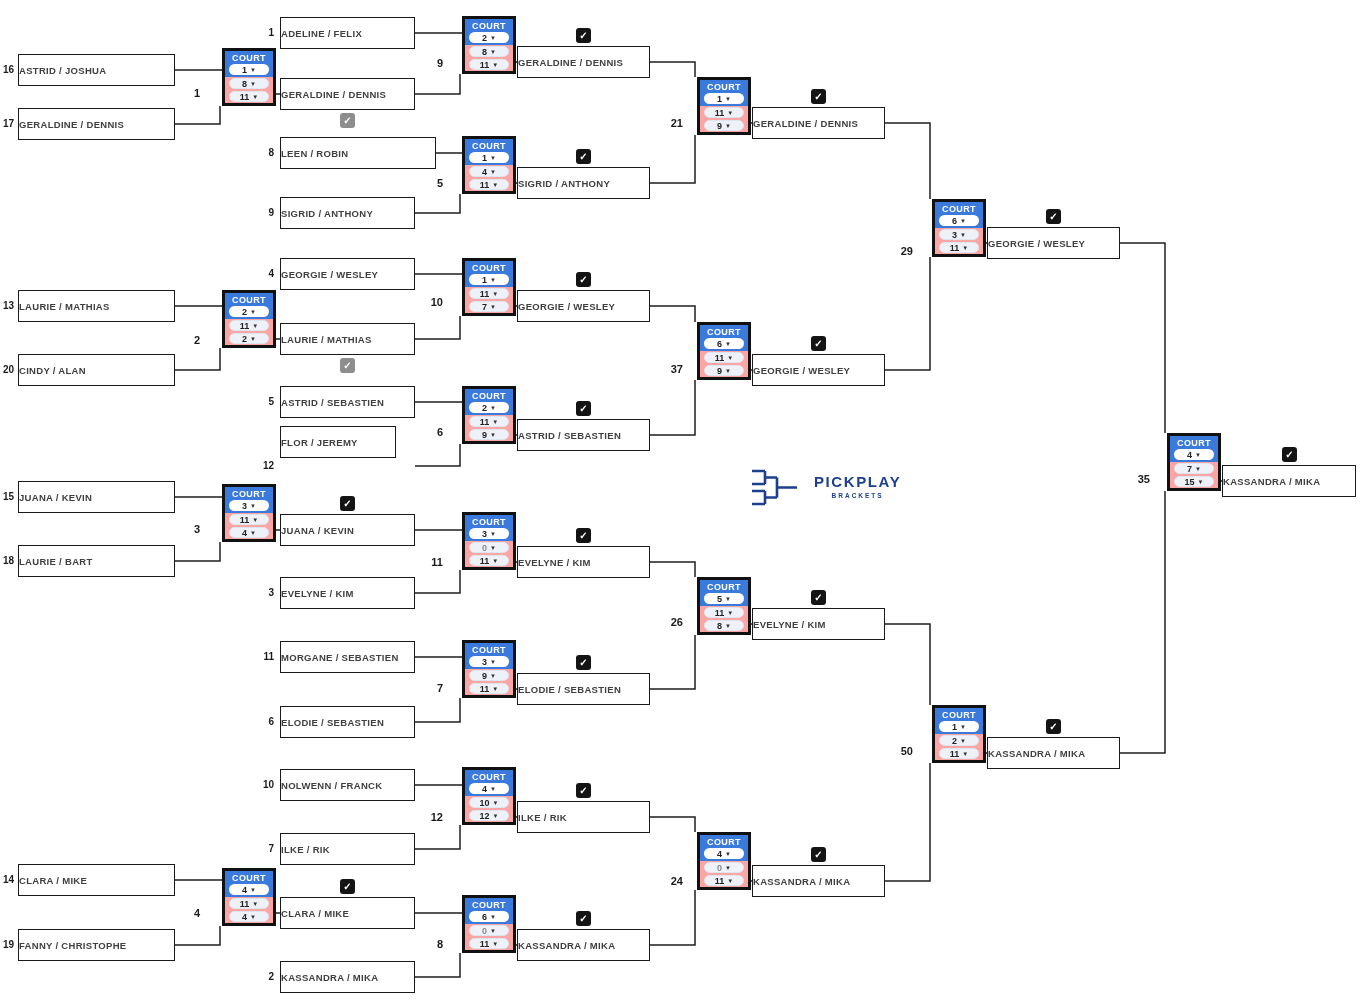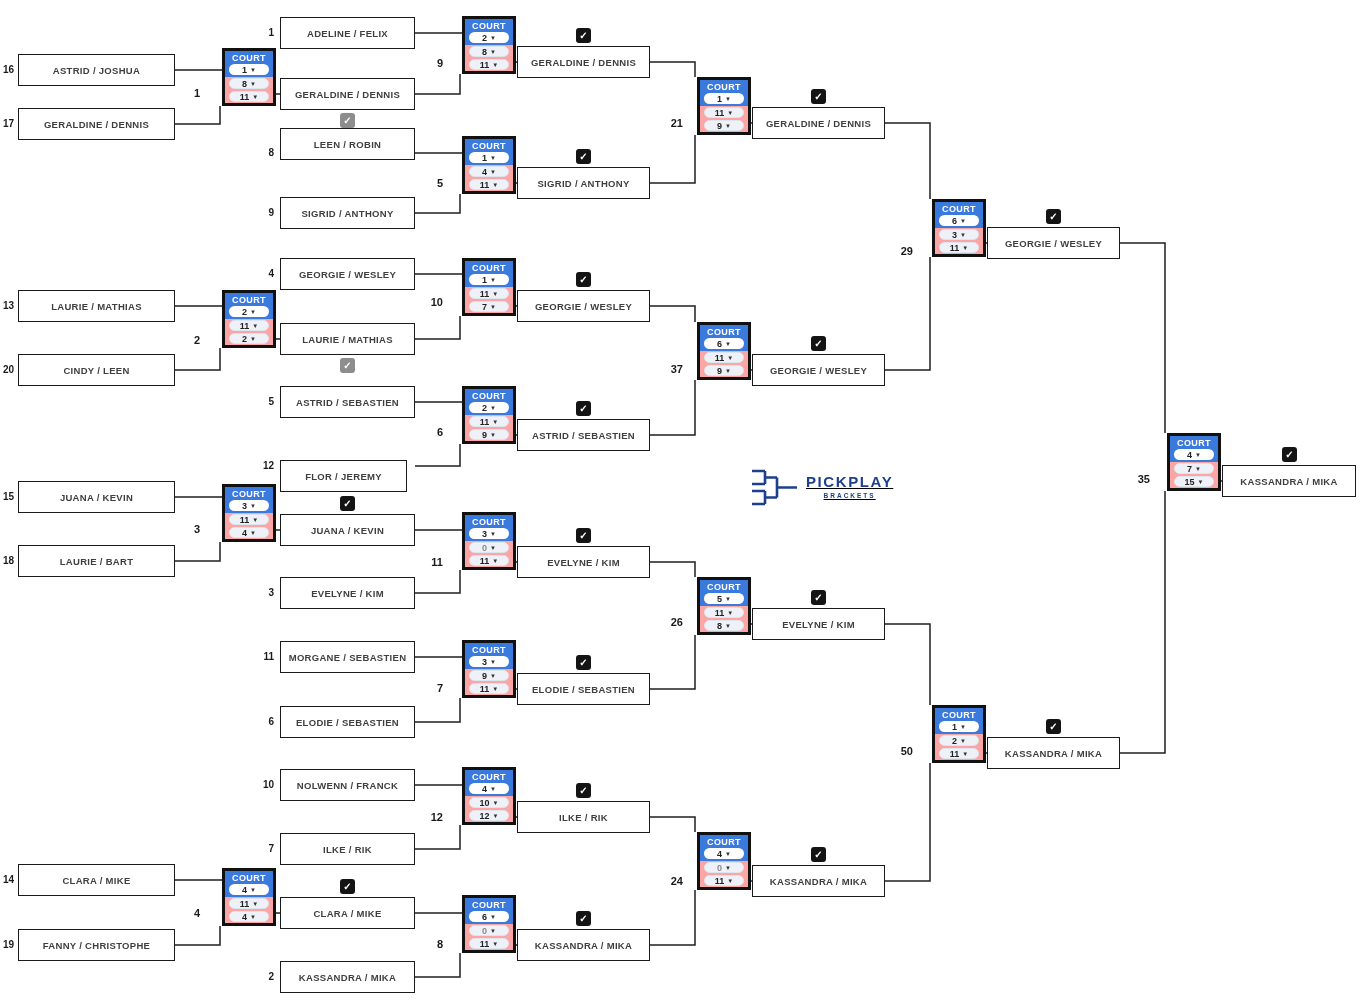--- a/index.html
+++ b/index.html
@@ -1,20 +1,20 @@
 <!DOCTYPE html>
 <html><head>
 <meta charset="utf-8">
 <style>
   html,body{margin:0;padding:0;background:#fff;}
   #stage{position:relative;width:1368px;height:1008px;background:#fff;overflow:hidden;
          font-family:"Liberation Sans",sans-serif;}
   #wires{position:absolute;left:0;top:0;z-index:1;}
   .t{position:absolute;height:32px;background:#fff;border:1.5px solid #1a1a1a;box-sizing:border-box;
-     display:flex;align-items:center;justify-content:center;z-index:2;}
+     display:flex;align-items:center;justify-content:flex-start;z-index:2;}
   .t span{font-size:9.5px;font-weight:700;color:#3f3f3f;letter-spacing:.3px;white-space:nowrap;}
   .s{position:absolute;width:24px;text-align:right;font-size:10px;font-weight:600;color:#1a1a1a;
      line-height:12px;z-index:2;}
   .n{position:absolute;width:30px;text-align:right;font-size:11px;font-weight:600;color:#1a1a1a;
      line-height:14px;z-index:2;}
   .court{position:absolute;width:54px;height:58px;border:3px solid #111;box-sizing:border-box;
          background:#fca5a5;z-index:3;}
   .ch{background:#3b7add;height:26px;display:flex;flex-direction:column;align-items:center;
       padding-top:2px;box-sizing:border-box;}
   .cl{font-size:9px;font-weight:700;color:#fff;letter-spacing:.4px;line-height:10px;}
@@ -23,21 +23,21 @@
   .cp{background:#fff;margin-top:1px;}
   .cb{height:26px;display:flex;flex-direction:column;align-items:center;justify-content:center;gap:2px;}
   .sp{background:#eef2f8;border:1px solid #dfe5ee;}
   .pill span{font-size:9px;font-weight:700;color:#222;line-height:10px;}
   .pill .ar{font-size:6px;color:#333;}
   .zero span{color:#8a8a8a;}
   .chk{position:absolute;width:15px;height:15px;background:#141414;border-radius:3px;z-index:4;
        display:flex;align-items:center;justify-content:center;cursor:pointer;}
   .chk::after{content:"✓";color:#fff;font-size:10px;font-weight:700;line-height:1;}
   .chk.g{background:#8d8d8d;}
-  #logo{position:absolute;left:750px;top:464px;display:flex;align-items:center;gap:8px;z-index:2;text-decoration:underline;}
+  #logo{position:absolute;left:750px;top:464px;display:flex;align-items:center;gap:16px;z-index:2;}
   #logo .txt{display:flex;flex-direction:column;align-items:center;}
   #logo .title{font-size:15px;font-weight:800;color:#1c3f8e;letter-spacing:1.6px;line-height:16px;}
   #logo .sub{font-size:6.5px;font-weight:700;color:#1c3f8e;letter-spacing:2px;line-height:8px;margin-top:2px;}
 </style>
 </head>
 <body>
 
 <div id="stage">
 
 <svg id="wires" width="1368" height="1008">
@@ -70,21 +70,21 @@
 <div class="s" style="left:-10px;top:118px">17</div>
 <div class="t" style="left:18px;top:108px;width:157px">
       <span>GERALDINE / DENNIS</span>
     </div>
 <div class="s" style="left:-10px;top:300px">13</div>
 <div class="t" style="left:18px;top:290px;width:157px">
       <span>LAURIE / MATHIAS</span>
     </div>
 <div class="s" style="left:-10px;top:364px">20</div>
 <div class="t" style="left:18px;top:354px;width:157px">
-      <span>CINDY / LEEN</span>
+      <span>CINDY / ALAN</span>
     </div>
 <div class="s" style="left:-10px;top:491px">15</div>
 <div class="t" style="left:18px;top:481px;width:157px">
       <span>JUANA / KEVIN</span>
     </div>
 <div class="s" style="left:-10px;top:555px">18</div>
 <div class="t" style="left:18px;top:545px;width:157px">
       <span>LAURIE / BART</span>
     </div>
 <div class="s" style="left:-10px;top:874px">14</div>
@@ -98,41 +98,41 @@
 
 <div class="s" style="left:250px;top:27px">1</div>
 <div class="t" style="left:280px;top:17px;width:135px">
       <span>ADELINE / FELIX</span>
     </div>
 <div class="t" style="left:280px;top:78px;width:135px">
       <span>GERALDINE / DENNIS</span>
     </div>
 <div class="chk g" style="left:340px;top:113px"></div>
 <div class="s" style="left:250px;top:147px">8</div>
-<div class="t" style="left:280px;top:128px;width:135px">
+<div class="t" style="left:280px;top:137px;width:156px">
       <span>LEEN / ROBIN</span>
     </div>
 <div class="s" style="left:250px;top:207px">9</div>
 <div class="t" style="left:280px;top:197px;width:135px">
       <span>SIGRID / ANTHONY</span>
     </div>
 <div class="s" style="left:250px;top:268px">4</div>
 <div class="t" style="left:280px;top:258px;width:135px">
       <span>GEORGIE / WESLEY</span>
     </div>
 <div class="t" style="left:280px;top:323px;width:135px">
       <span>LAURIE / MATHIAS</span>
     </div>
 <div class="chk g" style="left:340px;top:358px"></div>
 <div class="s" style="left:250px;top:396px">5</div>
 <div class="t" style="left:280px;top:386px;width:135px">
       <span>ASTRID / SEBASTIEN</span>
     </div>
 <div class="s" style="left:250px;top:460px">12</div>
-<div class="t" style="left:280px;top:460px;width:127px">
+<div class="t" style="left:280px;top:426px;width:116px">
       <span>FLOR / JEREMY</span>
     </div>
 <div class="chk" style="left:340px;top:496px"></div>
 <div class="t" style="left:280px;top:514px;width:135px">
       <span>JUANA / KEVIN</span>
     </div>
 <div class="s" style="left:250px;top:587px">3</div>
 <div class="t" style="left:280px;top:577px;width:135px">
       <span>EVELYNE / KIM</span>
     </div>

